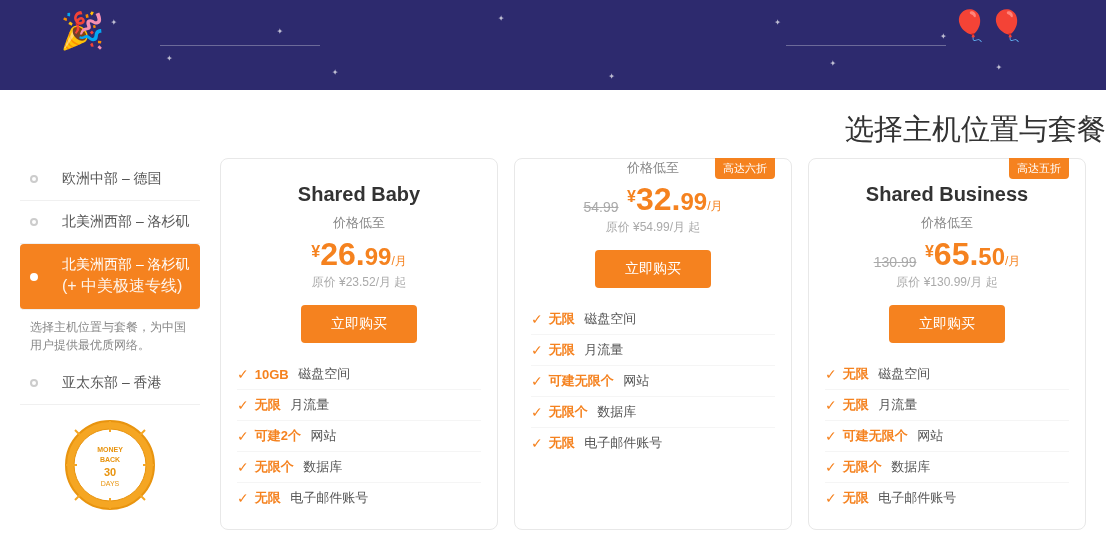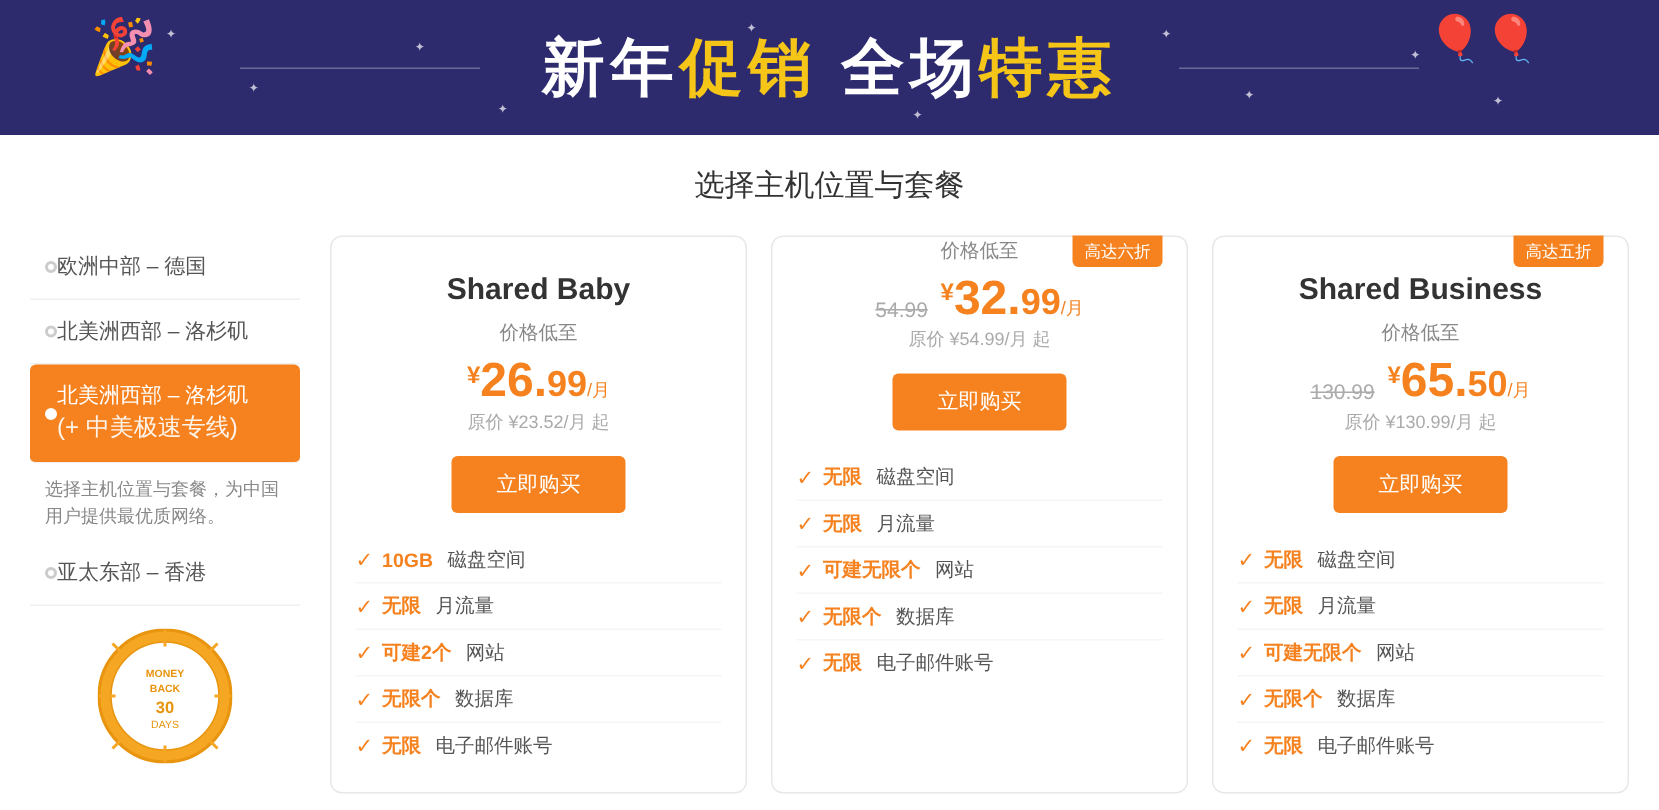--- a/index.html
+++ b/index.html
@@ -68,24 +68,24 @@
       top: 50%;
     }
     .banner-line.left { left: 160px; }
     .banner-line.right { right: 160px; }
 
     
     .main {
       padding: 20px 0 0 0;
     }
     .section-title {
-      text-align: center;
-      font-size: 20px;
+      text-align: right;
+      font-size: 29px;
       color: #333;
-      margin-bottom: 20px;
+      margin-bottom: 8px;
       font-weight: normal;
     }
 
     .content-area {
       display: flex;
       padding: 0 20px;
       gap: 0;
     }
 
     
@@ -95,21 +95,21 @@
       padding-right: 20px;
     }
     .sidebar-item {
       display: flex;
       align-items: center;
       padding: 12px 10px;
       border-bottom: 1px solid #f0f0f0;
       cursor: pointer;
       font-size: 14px;
       color: #555;
-      gap: 0;
+      gap: 24px;
     }
     .sidebar-item.active {
       background: #f5821f;
       color: #fff;
       border-radius: 4px;
       padding: 12px 10px;
     }
     .sidebar-item .dot {
       width: 8px;
       height: 8px;
@@ -263,23 +263,20 @@
     <span class="star" style="left:30%;top:75%">✦</span>
     <span class="star" style="left:70%;top:20%">✦</span>
     <span class="star" style="left:75%;top:65%">✦</span>
     <span class="star" style="left:85%;top:35%">✦</span>
     <span class="star" style="left:90%;top:70%">✦</span>
     <span class="star" style="left:45%;top:15%">✦</span>
     <span class="star" style="left:55%;top:80%">✦</span>
   </div>
   <div class="banner-line left"></div>
   <div class="banner-decoration-left">🎉</div>
-  <div class="banner-text">
-    <span>新年</span><span class="highlight">促销</span> <span>全场</span><span class="highlight">特惠</span>
-  </div>
   <div class="banner-decoration-right">🎈🎈</div>
   <div class="banner-line right"></div>
 </div>
 
 <div class="main">
   <h2 class="section-title">选择主机位置与套餐</h2>
 
   <div class="content-area">
 
     <div class="sidebar">

